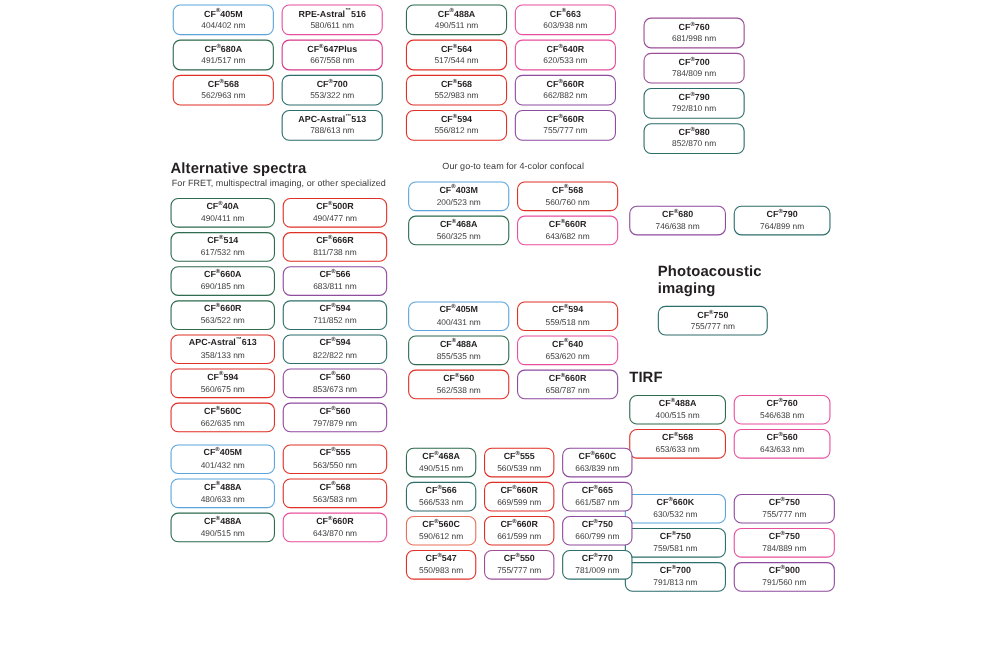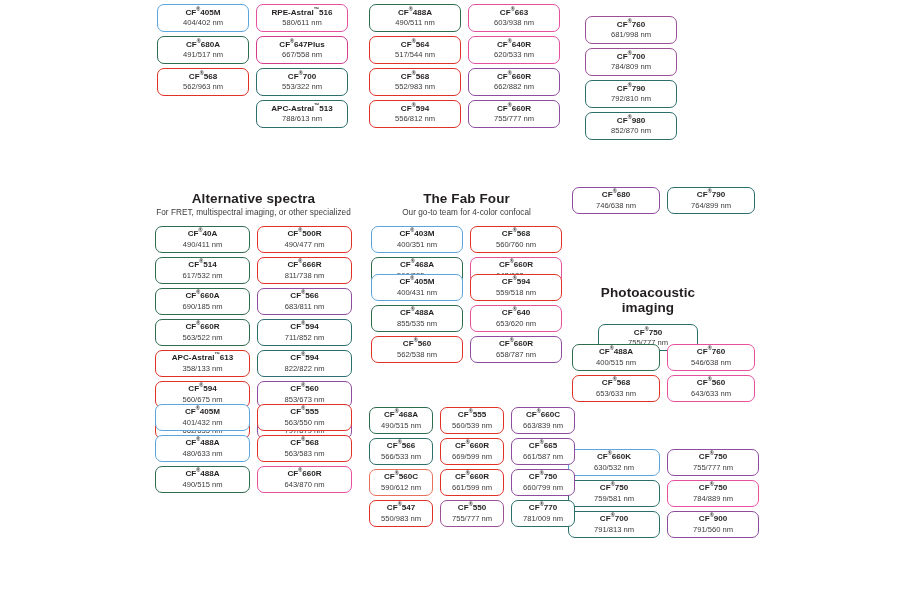--- a/index.html
+++ b/index.html
@@ -20,25 +20,24 @@
     width: 900px;
     height: 594px;
   }
   
   .group {
     position: absolute;
   }
   .group-title {
     font-size: 13.5px;
     font-weight: bold;
-    text-align: center;
+    text-align: left;
     color: #231f20;
     line-height: 1.12;
     letter-spacing: 0.1px;
-    margin-top: 46px;
   }
   .group-sub {
     font-size: 8.2px;
     text-align: center;
     color: #3b3b3b;
     margin-top: 2px;
     letter-spacing: 0.05px;
     white-space: nowrap;
   }
   .cols {
@@ -247,27 +246,26 @@
             <div class="chip-spec">853/673 nm</div>
           </div>
           <div class="chip" style="width: 95px; height: 27px; border-color: rgb(142, 76, 158);">
             <div class="chip-name">CF<sup>®</sup>560</div>
             <div class="chip-spec">797/879 nm</div>
           </div>
         </div>
       </div>
     </div>
     <div class="group" style="left: 371px; top: 145px;">
-      <div class="group-title">The Fab Four</div>
       <div class="group-sub">Our go-to team for 4-color confocal</div>
       <div class="cols" style="margin-top: 9px;">
         <div class="col">
           <div class="chip" style="width: 92px; height: 27px; border-color: rgb(91, 165, 220);">
             <div class="chip-name">CF<sup>®</sup>403M</div>
-            <div class="chip-spec">400/351 nm</div>
+            <div class="chip-spec">200/523 nm</div>
           </div>
           <div class="chip" style="width: 92px; height: 27px; border-color: rgb(46, 107, 79);">
             <div class="chip-name">CF<sup>®</sup>468A</div>
             <div class="chip-spec">560/325 nm</div>
           </div>
         </div>
         <div class="col">
           <div class="chip" style="width: 92px; height: 27px; border-color: rgb(224, 49, 39);">
             <div class="chip-name">CF<sup>®</sup>568</div>
             <div class="chip-spec">560/760 nm</div>
@@ -332,20 +330,21 @@
       <div class="cols" style="margin-top: 9px;">
         <div class="col">
           <div class="chip" style="width: 100px; height: 27px; border-color: rgb(44, 110, 107);">
             <div class="chip-name">CF<sup>®</sup>750</div>
             <div class="chip-spec">755/777 nm</div>
           </div>
         </div>
       </div>
     </div>
     <div class="group" style="left: 572px; top: 335px;">
+      <div class="group-title">TIRF</div>
       <div class="cols" style="margin-top: 9px;">
         <div class="col">
           <div class="chip" style="width: 88px; height: 27px; border-color: rgb(46, 107, 79);">
             <div class="chip-name">CF<sup>®</sup>488A</div>
             <div class="chip-spec">400/515 nm</div>
           </div>
           <div class="chip" style="width: 88px; height: 27px; border-color: rgb(224, 49, 39);">
             <div class="chip-name">CF<sup>®</sup>568</div>
             <div class="chip-spec">653/633 nm</div>
           </div>

